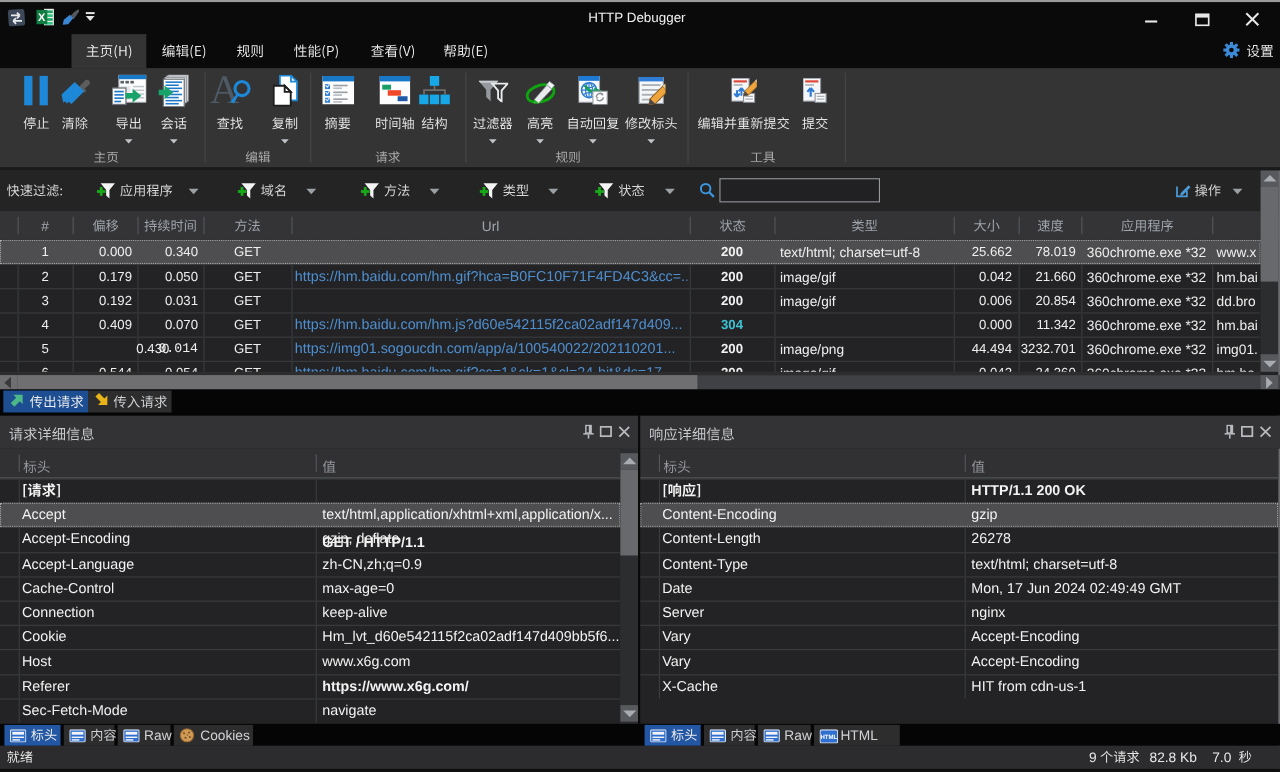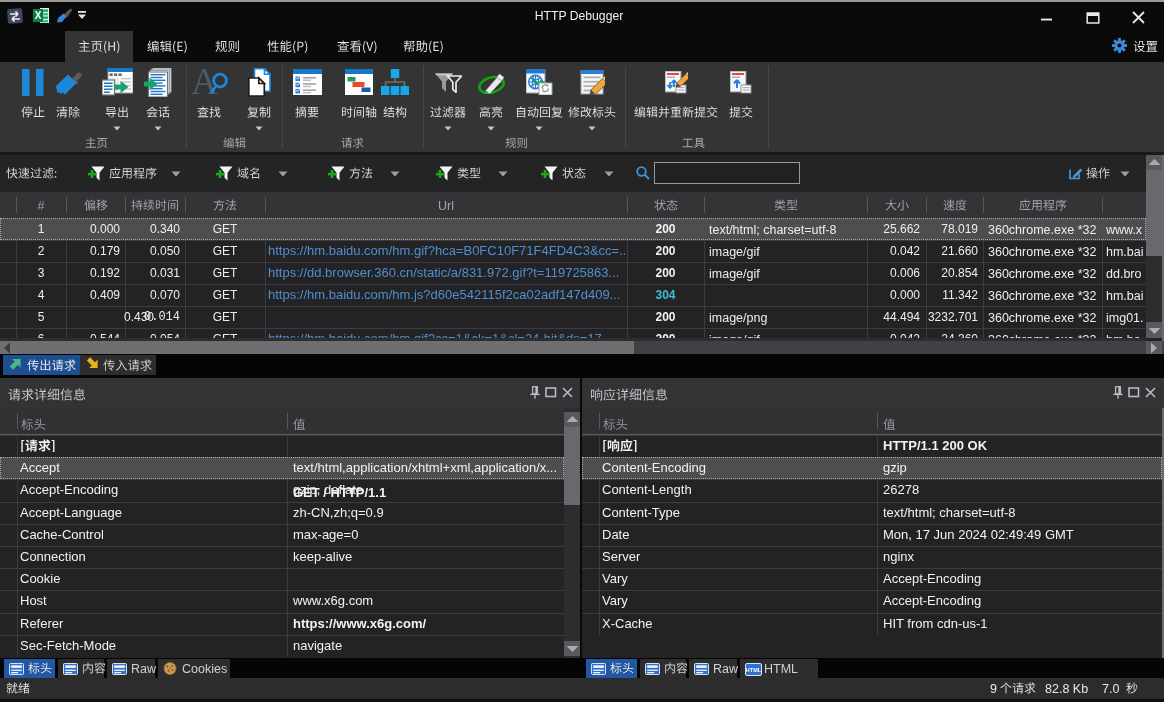--- a/index.html
+++ b/index.html
@@ -753,21 +753,20 @@
       <div style="position:absolute;left:627px;top:45px;width:1px;height:21px;background:#3a3c3e"></div>
       <div style="position:absolute;left:704px;top:45px;width:1px;height:21px;background:#3a3c3e"></div>
       <div style="position:absolute;left:867px;top:45px;width:1px;height:21px;background:#3a3c3e"></div>
       <div style="position:absolute;left:926px;top:45px;width:1px;height:21px;background:#3a3c3e"></div>
       <div style="position:absolute;left:983px;top:45px;width:1px;height:21px;background:#3a3c3e"></div>
       <div style="position:absolute;left:1102px;top:45px;width:1px;height:21px;background:#3a3c3e"></div>
       <div style="position:absolute;top:49.1px;font-family:'Liberation Sans',sans-serif;font-size:12.0px;color:#eeeeee;white-space:pre;line-height:13.8px;left:41.0px;transform:translateX(-50%);">3</div>
       <div style="position:absolute;top:49.1px;font-family:'Liberation Sans',sans-serif;font-size:12.0px;color:#eeeeee;white-space:pre;line-height:13.8px;left:120.0px;transform:translateX(-100%);">0.192</div>
       <div style="position:absolute;top:49.1px;font-family:'Liberation Sans',sans-serif;font-size:12.0px;color:#eeeeee;white-space:pre;line-height:13.8px;left:180.0px;transform:translateX(-100%);">0.031</div>
       <div style="position:absolute;top:49.1px;font-family:'Liberation Sans',sans-serif;font-size:12.0px;color:#eeeeee;white-space:pre;line-height:13.8px;left:225.0px;transform:translateX(-50%);">GET</div>
-      <div style="position:absolute;top:48.2px;font-family:'Liberation Sans',sans-serif;font-size:13.0px;color:#4e8fd0;white-space:pre;line-height:14.9px;left:268.0px;width:357.0px;text-align:left;overflow:hidden;">https://dd.browser.360.cn/static/a/831.972.gif?t=119725863...</div>
       <div style="position:absolute;top:49.1px;font-family:'Liberation Sans',sans-serif;font-size:12.0px;color:#f2f2f2;white-space:pre;line-height:13.8px;font-weight:bold;left:665.5px;transform:translateX(-50%);">200</div>
       <div style="position:absolute;top:48.7px;font-family:'Liberation Sans',sans-serif;font-size:12.5px;color:#eeeeee;white-space:pre;line-height:14.4px;left:709.0px;">image/gif</div>
       <div style="position:absolute;top:49.1px;font-family:'Liberation Sans',sans-serif;font-size:12.0px;color:#eeeeee;white-space:pre;line-height:13.8px;left:920.0px;transform:translateX(-100%);">0.006</div>
       <div style="position:absolute;top:49.1px;font-family:'Liberation Sans',sans-serif;font-size:12.0px;color:#eeeeee;white-space:pre;line-height:13.8px;left:978.0px;transform:translateX(-100%);">20.854</div>
       <div style="position:absolute;top:48.7px;font-family:'Liberation Sans',sans-serif;font-size:12.5px;color:#eeeeee;white-space:pre;line-height:14.4px;left:988.0px;">360chrome.exe *32</div>
       <div style="position:absolute;top:48.7px;font-family:'Liberation Sans',sans-serif;font-size:12.5px;color:#eeeeee;white-space:pre;line-height:14.4px;left:1106.0px;">dd.bro</div>
       <div style="position:absolute;left:0;top:66px;width:1146px;height:22px;background:#232325;"></div>
       <div style="position:absolute;left:0;top:66px;width:1146px;height:1px;background:#3a3c3e"></div>
       <div style="position:absolute;left:16px;top:67px;width:1px;height:21px;background:#3a3c3e"></div>
       <div style="position:absolute;left:66px;top:67px;width:1px;height:21px;background:#3a3c3e"></div>
@@ -800,20 +799,21 @@
       <div style="position:absolute;left:627px;top:89px;width:1px;height:21px;background:#3a3c3e"></div>
       <div style="position:absolute;left:704px;top:89px;width:1px;height:21px;background:#3a3c3e"></div>
       <div style="position:absolute;left:867px;top:89px;width:1px;height:21px;background:#3a3c3e"></div>
       <div style="position:absolute;left:926px;top:89px;width:1px;height:21px;background:#3a3c3e"></div>
       <div style="position:absolute;left:983px;top:89px;width:1px;height:21px;background:#3a3c3e"></div>
       <div style="position:absolute;left:1102px;top:89px;width:1px;height:21px;background:#3a3c3e"></div>
       <div style="position:absolute;top:93.1px;font-family:'Liberation Sans',sans-serif;font-size:12.0px;color:#eeeeee;white-space:pre;line-height:13.8px;left:41.0px;transform:translateX(-50%);">5</div>
       <div style="position:absolute;top:93.1px;font-family:'Liberation Sans',sans-serif;font-size:12.0px;color:#eeeeee;white-space:pre;line-height:13.8px;left:120.0px;transform:translateX(-100%);margin-left:34px;">0.430</div>
       <div style="position:absolute;top:93.1px;font-family:Liberation Mono, monospace;font-size:12.0px;color:#eeeeee;white-space:pre;line-height:13.8px;left:180.0px;transform:translateX(-100%);">0.014</div>
       <div style="position:absolute;top:93.1px;font-family:'Liberation Sans',sans-serif;font-size:12.0px;color:#eeeeee;white-space:pre;line-height:13.8px;left:225.0px;transform:translateX(-50%);">GET</div>
+      <div style="position:absolute;top:92.2px;font-family:'Liberation Sans',sans-serif;font-size:13.0px;color:#4e8fd0;white-space:pre;line-height:14.9px;left:268.0px;width:357.0px;text-align:left;overflow:hidden;">https://img01.sogoucdn.com/app/a/100540022/202110201...</div>
       <div style="position:absolute;top:93.1px;font-family:'Liberation Sans',sans-serif;font-size:12.0px;color:#f2f2f2;white-space:pre;line-height:13.8px;font-weight:bold;left:665.5px;transform:translateX(-50%);">200</div>
       <div style="position:absolute;top:92.7px;font-family:'Liberation Sans',sans-serif;font-size:12.5px;color:#eeeeee;white-space:pre;line-height:14.4px;left:709.0px;">image/png</div>
       <div style="position:absolute;top:93.1px;font-family:'Liberation Sans',sans-serif;font-size:12.0px;color:#eeeeee;white-space:pre;line-height:13.8px;left:920.0px;transform:translateX(-100%);">44.494</div>
       <div style="position:absolute;top:93.1px;font-family:'Liberation Sans',sans-serif;font-size:12.0px;color:#eeeeee;white-space:pre;line-height:13.8px;left:978.0px;transform:translateX(-100%);">3232.701</div>
       <div style="position:absolute;top:92.7px;font-family:'Liberation Sans',sans-serif;font-size:12.5px;color:#eeeeee;white-space:pre;line-height:14.4px;left:988.0px;">360chrome.exe *32</div>
       <div style="position:absolute;top:92.7px;font-family:'Liberation Sans',sans-serif;font-size:12.5px;color:#eeeeee;white-space:pre;line-height:14.4px;left:1106.0px;">img01.</div>
       <div style="position:absolute;left:0;top:110px;width:1146px;height:22px;background:#232325;"></div>
       <div style="position:absolute;left:0;top:110px;width:1146px;height:1px;background:#3a3c3e"></div>
       <div style="position:absolute;left:16px;top:111px;width:1px;height:21px;background:#3a3c3e"></div>
       <div style="position:absolute;left:66px;top:111px;width:1px;height:21px;background:#3a3c3e"></div>
@@ -979,20 +979,21 @@
     <div style="position:absolute;top:527.8px;font-family:'Liberation Sans',sans-serif;font-size:13.0px;color:#f2f2f2;white-space:pre;line-height:14.9px;left:293.0px;">max-age=0</div>
     <div style="position:absolute;left:0px;top:546.0px;width:564.0px;height:1px;background:#3a3c3e"></div>
     <div style="position:absolute;left:17.0px;top:547.0px;width:1.0px;height:21.2px;background:#3a3c3e;"></div>
     <div style="position:absolute;left:287.0px;top:547.0px;width:1.0px;height:21.2px;background:#3a3c3e;"></div>
     <div style="position:absolute;top:550.0px;font-family:'Liberation Sans',sans-serif;font-size:13.0px;color:#f2f2f2;white-space:pre;line-height:14.9px;left:20.0px;">Connection</div>
     <div style="position:absolute;top:550.0px;font-family:'Liberation Sans',sans-serif;font-size:13.0px;color:#f2f2f2;white-space:pre;line-height:14.9px;left:293.0px;">keep-alive</div>
     <div style="position:absolute;left:0px;top:568.2px;width:564.0px;height:1px;background:#3a3c3e"></div>
     <div style="position:absolute;left:17.0px;top:569.2px;width:1.0px;height:21.2px;background:#3a3c3e;"></div>
     <div style="position:absolute;left:287.0px;top:569.2px;width:1.0px;height:21.2px;background:#3a3c3e;"></div>
     <div style="position:absolute;top:572.2px;font-family:'Liberation Sans',sans-serif;font-size:13.0px;color:#f2f2f2;white-space:pre;line-height:14.9px;left:20.0px;">Cookie</div>
+    <div style="position:absolute;top:572.2px;font-family:'Liberation Sans',sans-serif;font-size:13.0px;color:#f2f2f2;white-space:pre;line-height:14.9px;left:293.0px;">Hm_lvt_d60e542115f2ca02adf147d409bb5f6...</div>
     <div style="position:absolute;left:0px;top:590.4px;width:564.0px;height:1px;background:#3a3c3e"></div>
     <div style="position:absolute;left:17.0px;top:591.4px;width:1.0px;height:21.2px;background:#3a3c3e;"></div>
     <div style="position:absolute;left:287.0px;top:591.4px;width:1.0px;height:21.2px;background:#3a3c3e;"></div>
     <div style="position:absolute;top:594.4px;font-family:'Liberation Sans',sans-serif;font-size:13.0px;color:#f2f2f2;white-space:pre;line-height:14.9px;left:20.0px;">Host</div>
     <div style="position:absolute;top:594.4px;font-family:'Liberation Sans',sans-serif;font-size:13.0px;color:#f2f2f2;white-space:pre;line-height:14.9px;left:293.0px;">www.x6g.com</div>
     <div style="position:absolute;left:0px;top:612.6px;width:564.0px;height:1px;background:#3a3c3e"></div>
     <div style="position:absolute;left:17.0px;top:613.6px;width:1.0px;height:21.2px;background:#3a3c3e;"></div>
     <div style="position:absolute;left:287.0px;top:613.6px;width:1.0px;height:21.2px;background:#3a3c3e;"></div>
     <div style="position:absolute;top:616.6px;font-family:'Liberation Sans',sans-serif;font-size:13.0px;color:#f2f2f2;white-space:pre;line-height:14.9px;left:20.0px;">Referer</div>
     <div style="position:absolute;top:616.6px;font-family:'Liberation Sans',sans-serif;font-size:13.0px;color:#f2f2f2;white-space:pre;line-height:14.9px;left:293.0px;font-weight:bold;">https://www.x6g.com/</div>

